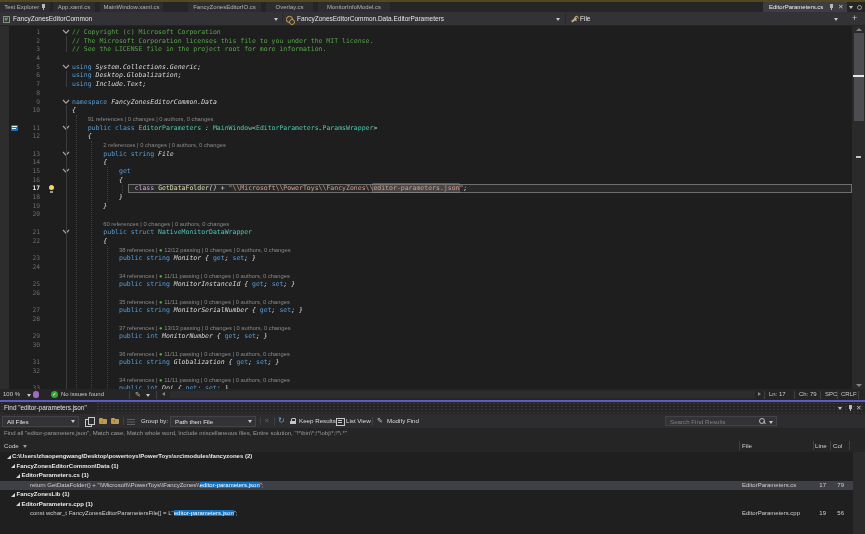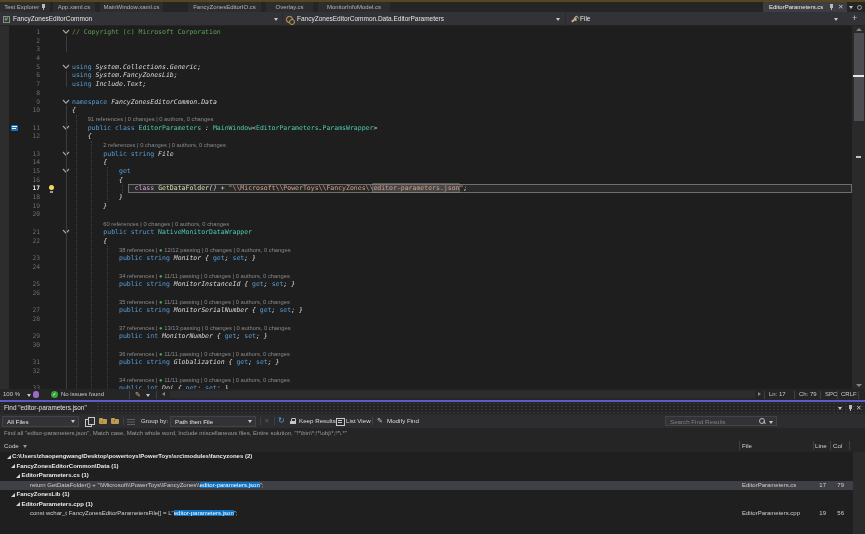--- a/index.html
+++ b/index.html
@@ -182,38 +182,40 @@
     <div id="rows" style="position:absolute;left:0;top:2px;width:853px;">
         <div class="erow">
           <span class="ln">1</span>
           <svg class="fold-chev" viewBox="0 0 8 6">
             <polyline points="1,1 4,4.2 7,1" fill="none" stroke="#a6a6a6" stroke-width="1.1"></polyline>
           </svg>
           <span class="ecode"><span class="s-cm">// Copyright (c) Microsoft Corporation</span></span>
         </div>
         <div class="erow">
           <span class="ln">2</span>
+          <span class="ecode"><span class="s-cm">// The Microsoft Corporation licenses this file to you under the MIT license.</span></span>
         </div>
         <div class="erow">
           <span class="ln">3</span>
+          <span class="ecode"><span class="s-cm">// See the LICENSE file in the project root for more information.</span></span>
         </div>
         <div class="erow">
           <span class="ln">4</span>
           <span class="ecode"></span>
         </div>
         <div class="erow">
           <span class="ln">5</span>
           <svg class="fold-chev" viewBox="0 0 8 6">
             <polyline points="1,1 4,4.2 7,1" fill="none" stroke="#a6a6a6" stroke-width="1.1"></polyline>
           </svg>
           <span class="ecode"><span class="s-kw">using</span><span class="s-pl"> System.Collections.Generic;</span></span>
         </div>
         <div class="erow">
           <span class="ln">6</span>
-          <span class="ecode"><span class="s-kw">using</span><span class="s-pl"> System.FancyZonesLib;</span></span>
+          <span class="ecode"><span class="s-kw">using</span><span class="s-pl"> Desktop.Globalization;</span></span>
         </div>
         <div class="erow">
           <span class="ln">7</span>
           <span class="ecode"><span class="s-kw">using</span><span class="s-pl"> Include.Text;</span></span>
         </div>
         <div class="erow">
           <span class="ln">8</span>
           <span class="ecode"></span>
         </div>
         <div class="erow">

